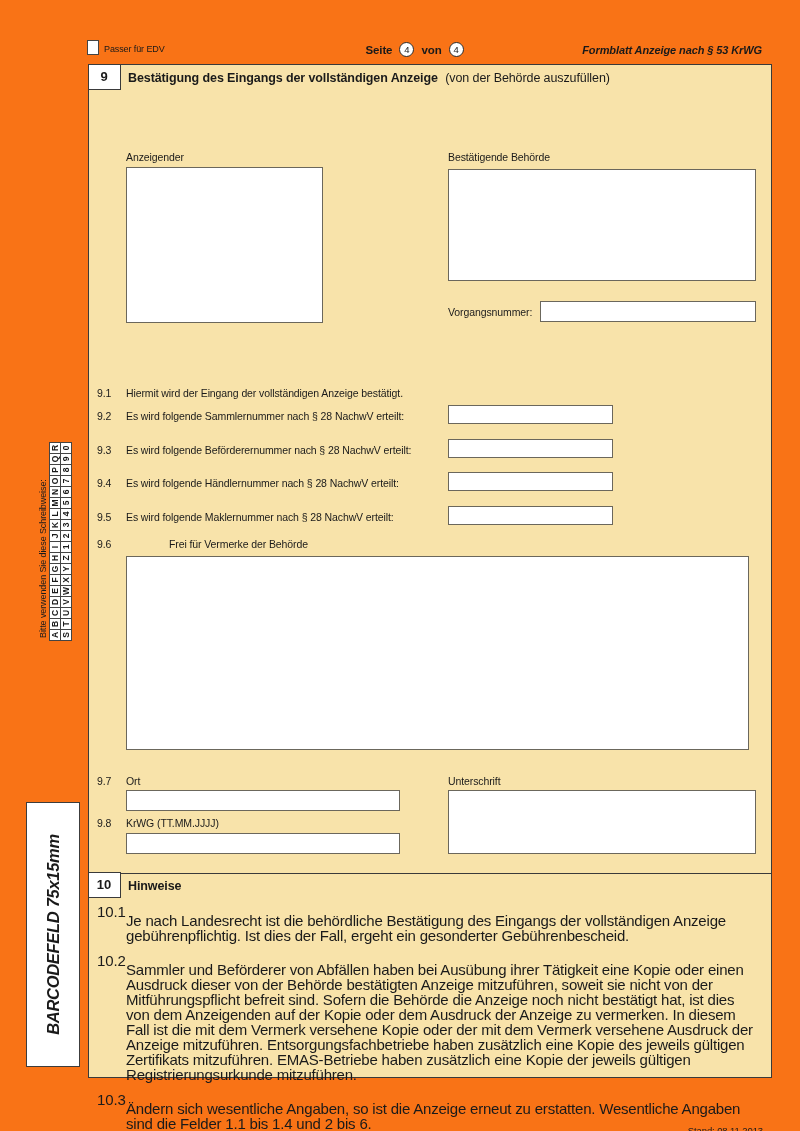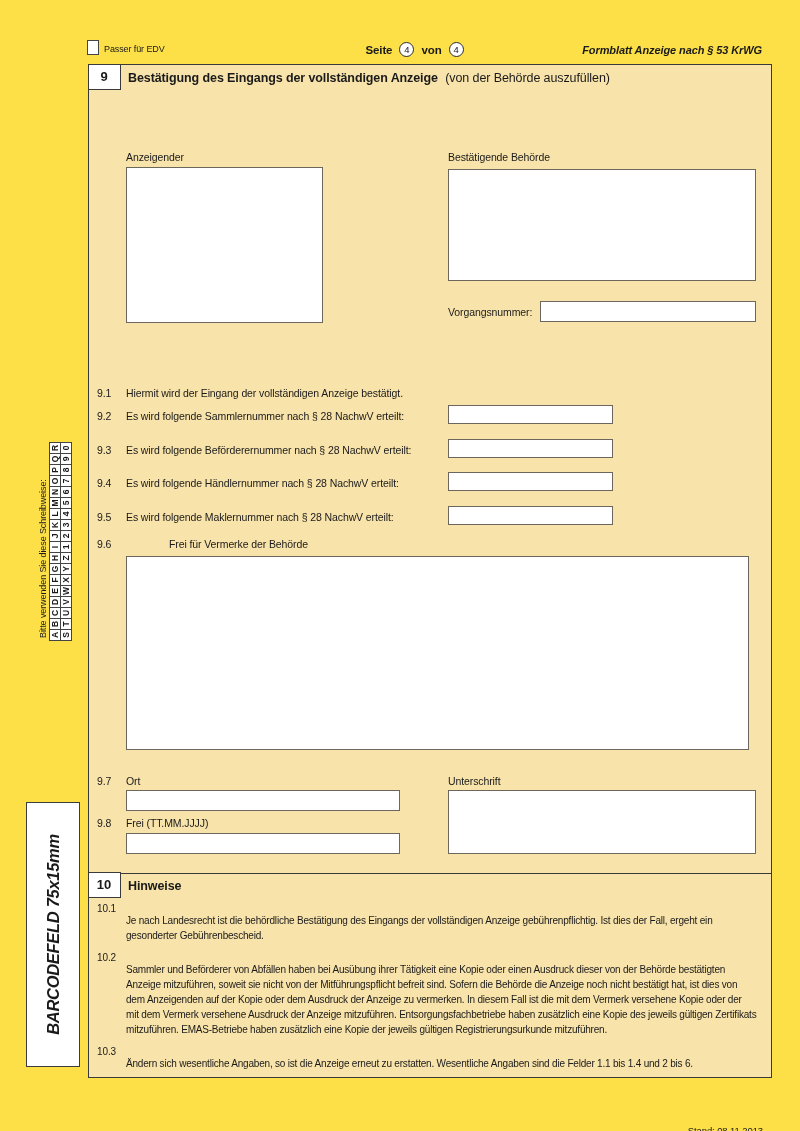--- a/index.html
+++ b/index.html
@@ -1,18 +1,18 @@
 <!DOCTYPE html>
 <html><head>
 <meta charset="utf-8">
 <style>
   * { margin:0; padding:0; box-sizing:border-box; }
   html,body { background:#fff; }
   .page {
-    position:relative; width:800px; height:1131px; background:#fde047;
+    position:relative; width:800px; height:1131px; background:#f97316;
     font-family:"Liberation Sans","DejaVu Sans",sans-serif; color:#1a1a1a;
     overflow:hidden; letter-spacing:-0.1px;
   }
   .abs { position:absolute; }
 
   
   .edv-checkbox { left:87px; top:40px; width:12px; height:15px; border:1px solid #444; background:#fff; }
   .edv-label { left:104px; top:44px; font-size:9px; }
   .page-line { left:0; top:42px; width:100%; display:flex; justify-content:center; align-items:center; gap:7px; pointer-events:none;padding-left:29px; }
   .page-line .b { font-weight:bold; font-size:11.5px; }
@@ -69,21 +69,21 @@
 
   .field, textarea.field, input.field {
     position:absolute; background:#fff; border:1px solid #6b675c;
     font-family:inherit; font-size:11px; color:#1a1a1a;
     resize:none; outline:none; padding:1px 4px;
   }
 
   
   .hints {
     position:absolute; left:8px; right:14px; top:838px;
-    display:flex; flex-direction:column; gap:9px; font-size:10px;
+    display:flex; flex-direction:column; gap:9px; font-size:15px;
   }
   .hint { display:flex; align-items:flex-start; }
   .hint-num { width:29px; flex:none; }
   .hint-text { flex:1; line-height:15px; letter-spacing:-0.2px;margin-top:10px; }
 
   .stand { right:37px; top:1081px; font-size:9.5px;margin-top:44px; }
 </style>
 </head>
 <body>
 
@@ -192,21 +192,21 @@
     <textarea class="field" style="left: 37px; top: 491px; width: 623px; height: 194px;"></textarea>
 
     <div class="num" style="top:710px;">9.7</div>
     <div class="itm" style="top:710px;">Ort</div>
     <input type="text" class="field" style="left: 37px; top: 725px; width: 274px; height: 21px;">
 
     <div class="lbl" style="left:359px; top:710px;">Unterschrift</div>
     <textarea class="field" style="left: 359px; top: 725px; width: 308px; height: 64px;"></textarea>
 
     <div class="num" style="top:752px;">9.8</div>
-    <div class="itm" style="top:752px;">Frei (TT.MM.JJJJ)</div>
+    <div class="itm" style="top:752px;">KrWG (TT.MM.JJJJ)</div>
     <input type="text" class="field" style="left: 37px; top: 768px; width: 274px; height: 21px;">
 
     <div class="divider"></div>
     <div class="sec-num" style="top:806.5px;">10</div>
     <div class="sec-title" style="top:814px;">
       <span class="t">Hinweise</span>
     </div>
 
     <div class="hints">
       <div class="hint">

